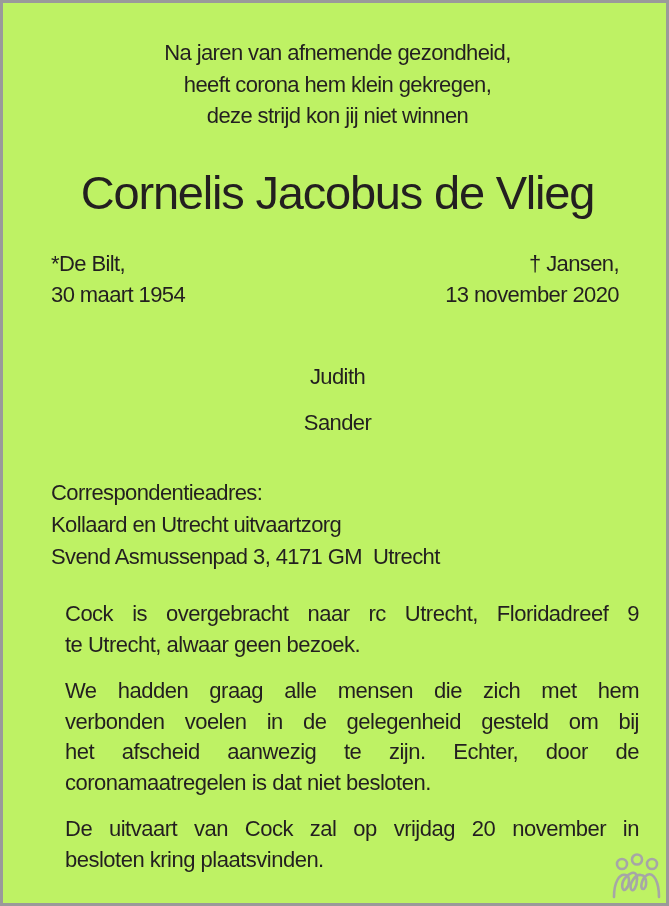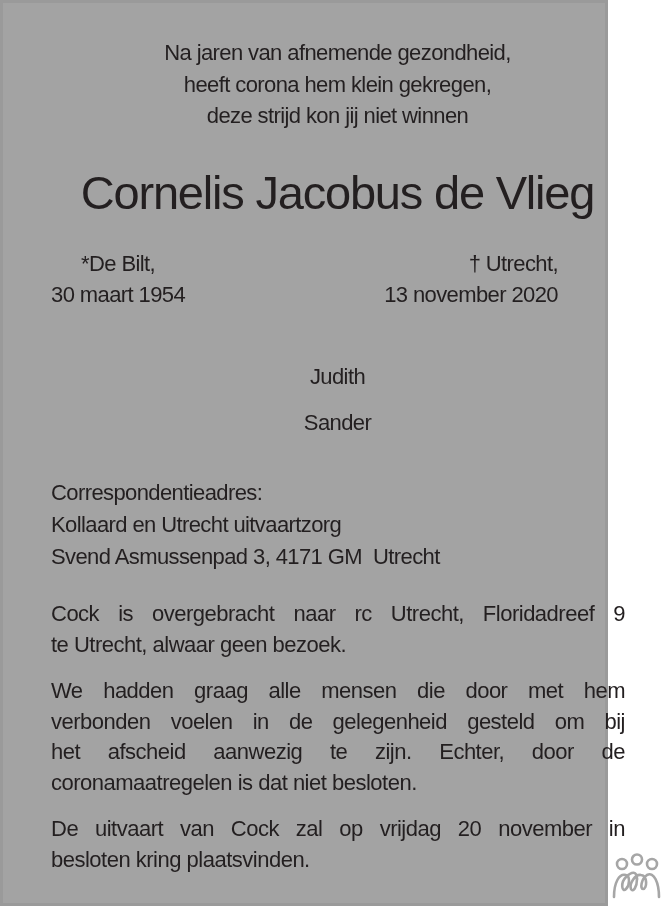--- a/index.html
+++ b/index.html
@@ -11,25 +11,25 @@
       width: 669px;
       height: 906px;
       overflow: hidden;
       position: relative;
       font-family: "Liberation Sans", "DejaVu Sans", sans-serif;
       color: #231f20;
     }
     .frame {
       position: absolute;
       left: 0; top: 0;
-      width: 608px;
+      width: 669px;
       height: 906px;
       box-sizing: border-box;
       border: 3px solid #9a9a9a;
-      background: #a3a3a3;
+      background: #bef264;
     }
     .txt {
       position: absolute;
       white-space: nowrap;
       font-size: 22px;
       line-height: 30px;
       letter-spacing: -0.6px;
     }
     .center {
       left: 0;
@@ -44,40 +44,39 @@
     .name {
       top: 160px;
       font-size: 47px;
       line-height: 60px;
       letter-spacing: -1.2px;
     }
     .birth {
       left: 48px;
       top: 245px;
       line-height: 31px;
-      text-align: center;
     }
     .death {
       right: 47px;
       top: 245px;
       text-align: right;
       line-height: 31px;
     }
     .children {
       top: 351px;
       line-height: 46px;
     }
     .address {
       left: 48px;
       top: 474px;
       line-height: 32px;
     }
     .para {
       position: absolute;
-      left: 48px;
+      left: 62px;
       width: 574px;
       font-size: 22px;
       line-height: 30.5px;
       letter-spacing: -0.5px;
       text-align: justify;
     }
     .para .line {
       display: block;
       white-space: nowrap;
     }
@@ -108,42 +107,42 @@
   </div>
 
   <div class="txt center name">Cornelis Jacobus de Vlieg</div>
 
   <div class="txt birth">
     <div>*De Bilt,</div>
     <div>30 maart 1954</div>
   </div>
 
   <div class="txt death">
-    <div>† Utrecht,</div>
+    <div>† Jansen,</div>
     <div>13 november 2020</div>
   </div>
 
   <div class="txt center children">
     <div>Judith</div>
     <div>Sander</div>
   </div>
 
   <div class="txt address">
     <div>Correspondentieadres:</div>
     <div>Kollaard en Utrecht uitvaartzorg</div>
     <div style="white-space:pre;">Svend Asmussenpad 3, 4171 GM  Utrecht</div>
   </div>
 
   <div class="para p1">
     <span class="line j">Cock is overgebracht naar rc Utrecht, Floridadreef 9</span>
     <span class="line">te Utrecht, alwaar geen bezoek.</span>
   </div>
 
   <div class="para p2">
-    <span class="line j">We hadden graag alle mensen die door met hem</span>
+    <span class="line j">We hadden graag alle mensen die zich met hem</span>
     <span class="line j">verbonden voelen in de gelegenheid gesteld om bij</span>
     <span class="line j">het afscheid aanwezig te zijn. Echter, door de</span>
     <span class="line">coronamaatregelen is dat niet besloten.</span>
   </div>
 
   <div class="para p3">
     <span class="line j">De uitvaart van Cock zal op vrijdag 20 november in</span>
     <span class="line">besloten kring plaatsvinden.</span>
   </div>
 

